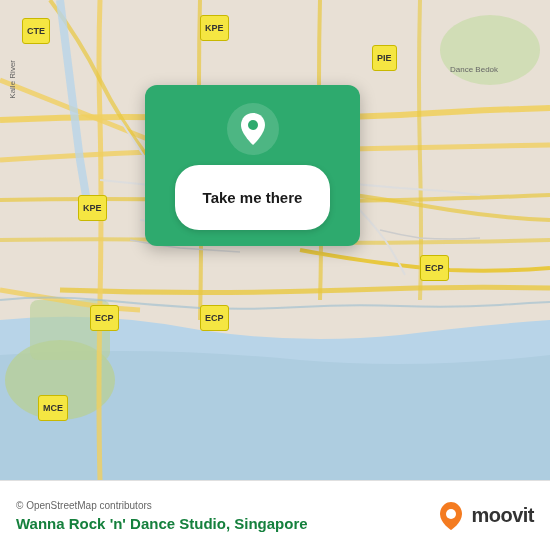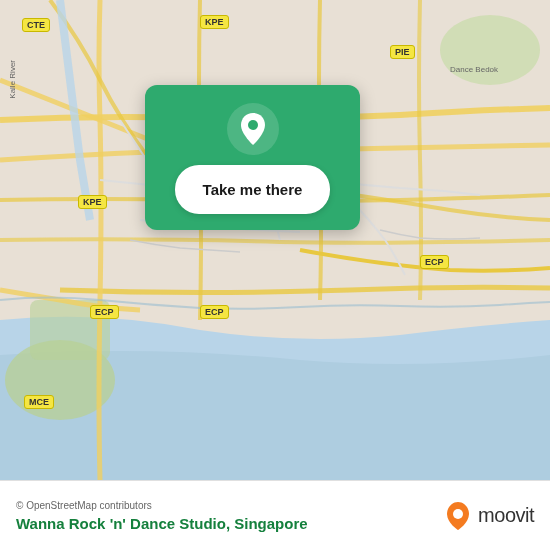--- a/index.html
+++ b/index.html
@@ -47,21 +47,21 @@
       width: 52px;
       height: 52px;
       margin-bottom: 10px;
     }
 
     .map-card-button {
       background: white;
       color: #1a1a1a;
       border: none;
       border-radius: 24px;
-      padding: 16px 28px;
+      padding: 24px 28px;
       font-size: 15px;
       font-weight: 600;
       cursor: pointer;
       white-space: nowrap;
       box-shadow: 0 2px 6px rgba(0,0,0,0.15);
     }
 
     
     #bottom-bar {
       width: 550px;
@@ -97,34 +97,34 @@
       gap: 4px;
     }
 
     .moovit-icon {
       width: 32px;
       height: 32px;
     }
 
     .moovit-text {
       font-size: 20px;
-      font-weight: 400;
+      font-weight: 700;
       color: #333;
       letter-spacing: -0.5px;
     }
 
     
     .road-badge {
       position: absolute;
       background: #f5e642;
       border: 1px solid #c8b800;
       border-radius: 3px;
       font-size: 9px;
       font-weight: bold;
-      padding: 1px 4px;
+      padding: 7px 4px;
       color: #333;
     }
   </style>
 </head>
 <body>
 
 <div id="map-container">
 
   <svg class="map-svg" viewBox="0 0 550 480" xmlns="http://www.w3.org/2000/svg">
 
@@ -164,26 +164,26 @@
     <path d="M130 240 Q155 245 180 248 Q210 250 240 252" stroke="#ccc" stroke-width="1.5" fill="none"></path>
     <path d="M380 230 Q400 235 420 238 Q450 240 480 238" stroke="#ccc" stroke-width="1.5" fill="none"></path>
 
     <path d="M60 0 Q65 40 70 80 Q75 120 80 160 Q85 190 90 220" stroke="#b8d4e8" stroke-width="8" fill="none" opacity="0.8"></path>
 
     <path d="M0 300 Q50 295 100 300 Q150 305 200 308 Q250 310 300 307 Q350 304 400 306 Q450 308 500 305 Q525 303 550 302" stroke="#9abdd0" stroke-width="2" fill="none" opacity="0.6"></path>
   </svg>
 
   <div class="road-badge" style="top:18px;left:22px">CTE</div>
   <div class="road-badge" style="top:15px;left:200px">KPE</div>
-  <div class="road-badge" style="top:45px;left:390px">PIE</div>
+  <div class="road-badge" style="top:45px;left:372px">PIE</div>
   <div class="road-badge" style="top:195px;left:78px">KPE</div>
   <div class="road-badge" style="top:255px;left:420px">ECP</div>
   <div class="road-badge" style="top:305px;left:90px">ECP</div>
   <div class="road-badge" style="top:305px;left:200px">ECP</div>
-  <div class="road-badge" style="top:395px;left:24px">MCE</div>
+  <div class="road-badge" style="top:395px;left:38px">MCE</div>
   <div style="position:absolute;top:65px;left:450px;font-size:8px;color:#666;font-weight:500;">Dance Bedok</div>
   <div style="position:absolute;top:60px;left:8px;font-size:8px;color:#666;writing-mode:vertical-rl;transform:rotate(180deg);">Kalle River</div>
 
   <div class="map-card">
 
     <svg class="map-card-icon" viewBox="0 0 52 52" xmlns="http://www.w3.org/2000/svg">
       <circle cx="26" cy="26" r="26" fill="rgba(255,255,255,0.15)"></circle>
       <path d="M26 10 C19 10 14 15.5 14 22 C14 31 26 42 26 42 C26 42 38 31 38 22 C38 15.5 33 10 26 10 Z" fill="white"></path>
       <circle cx="26" cy="22" r="5" fill="#2eaa6e"></circle>
     </svg>

